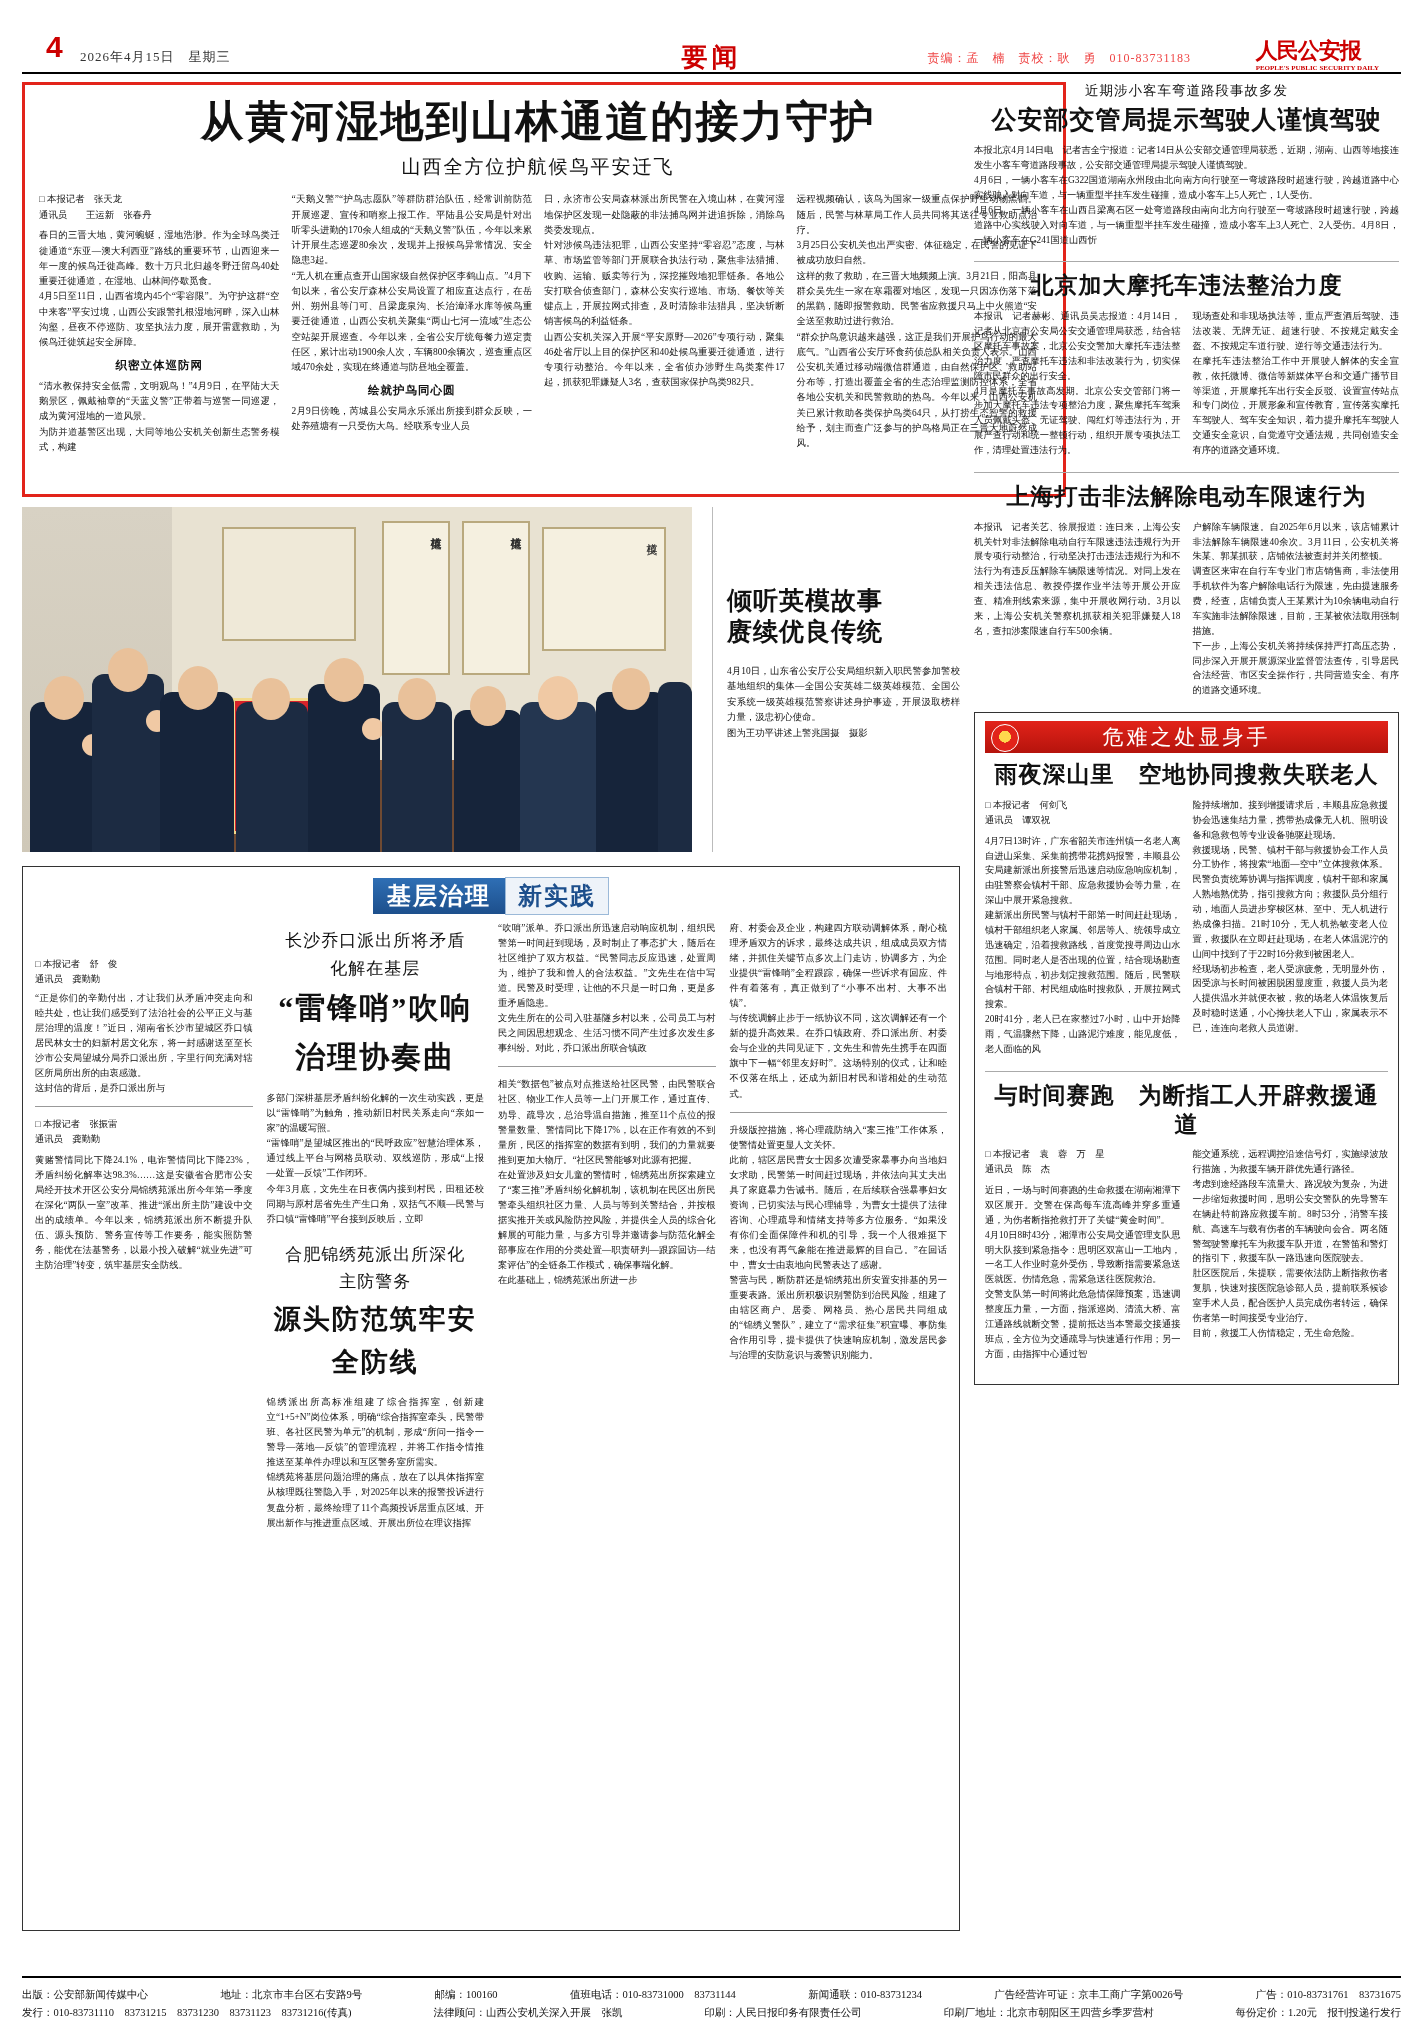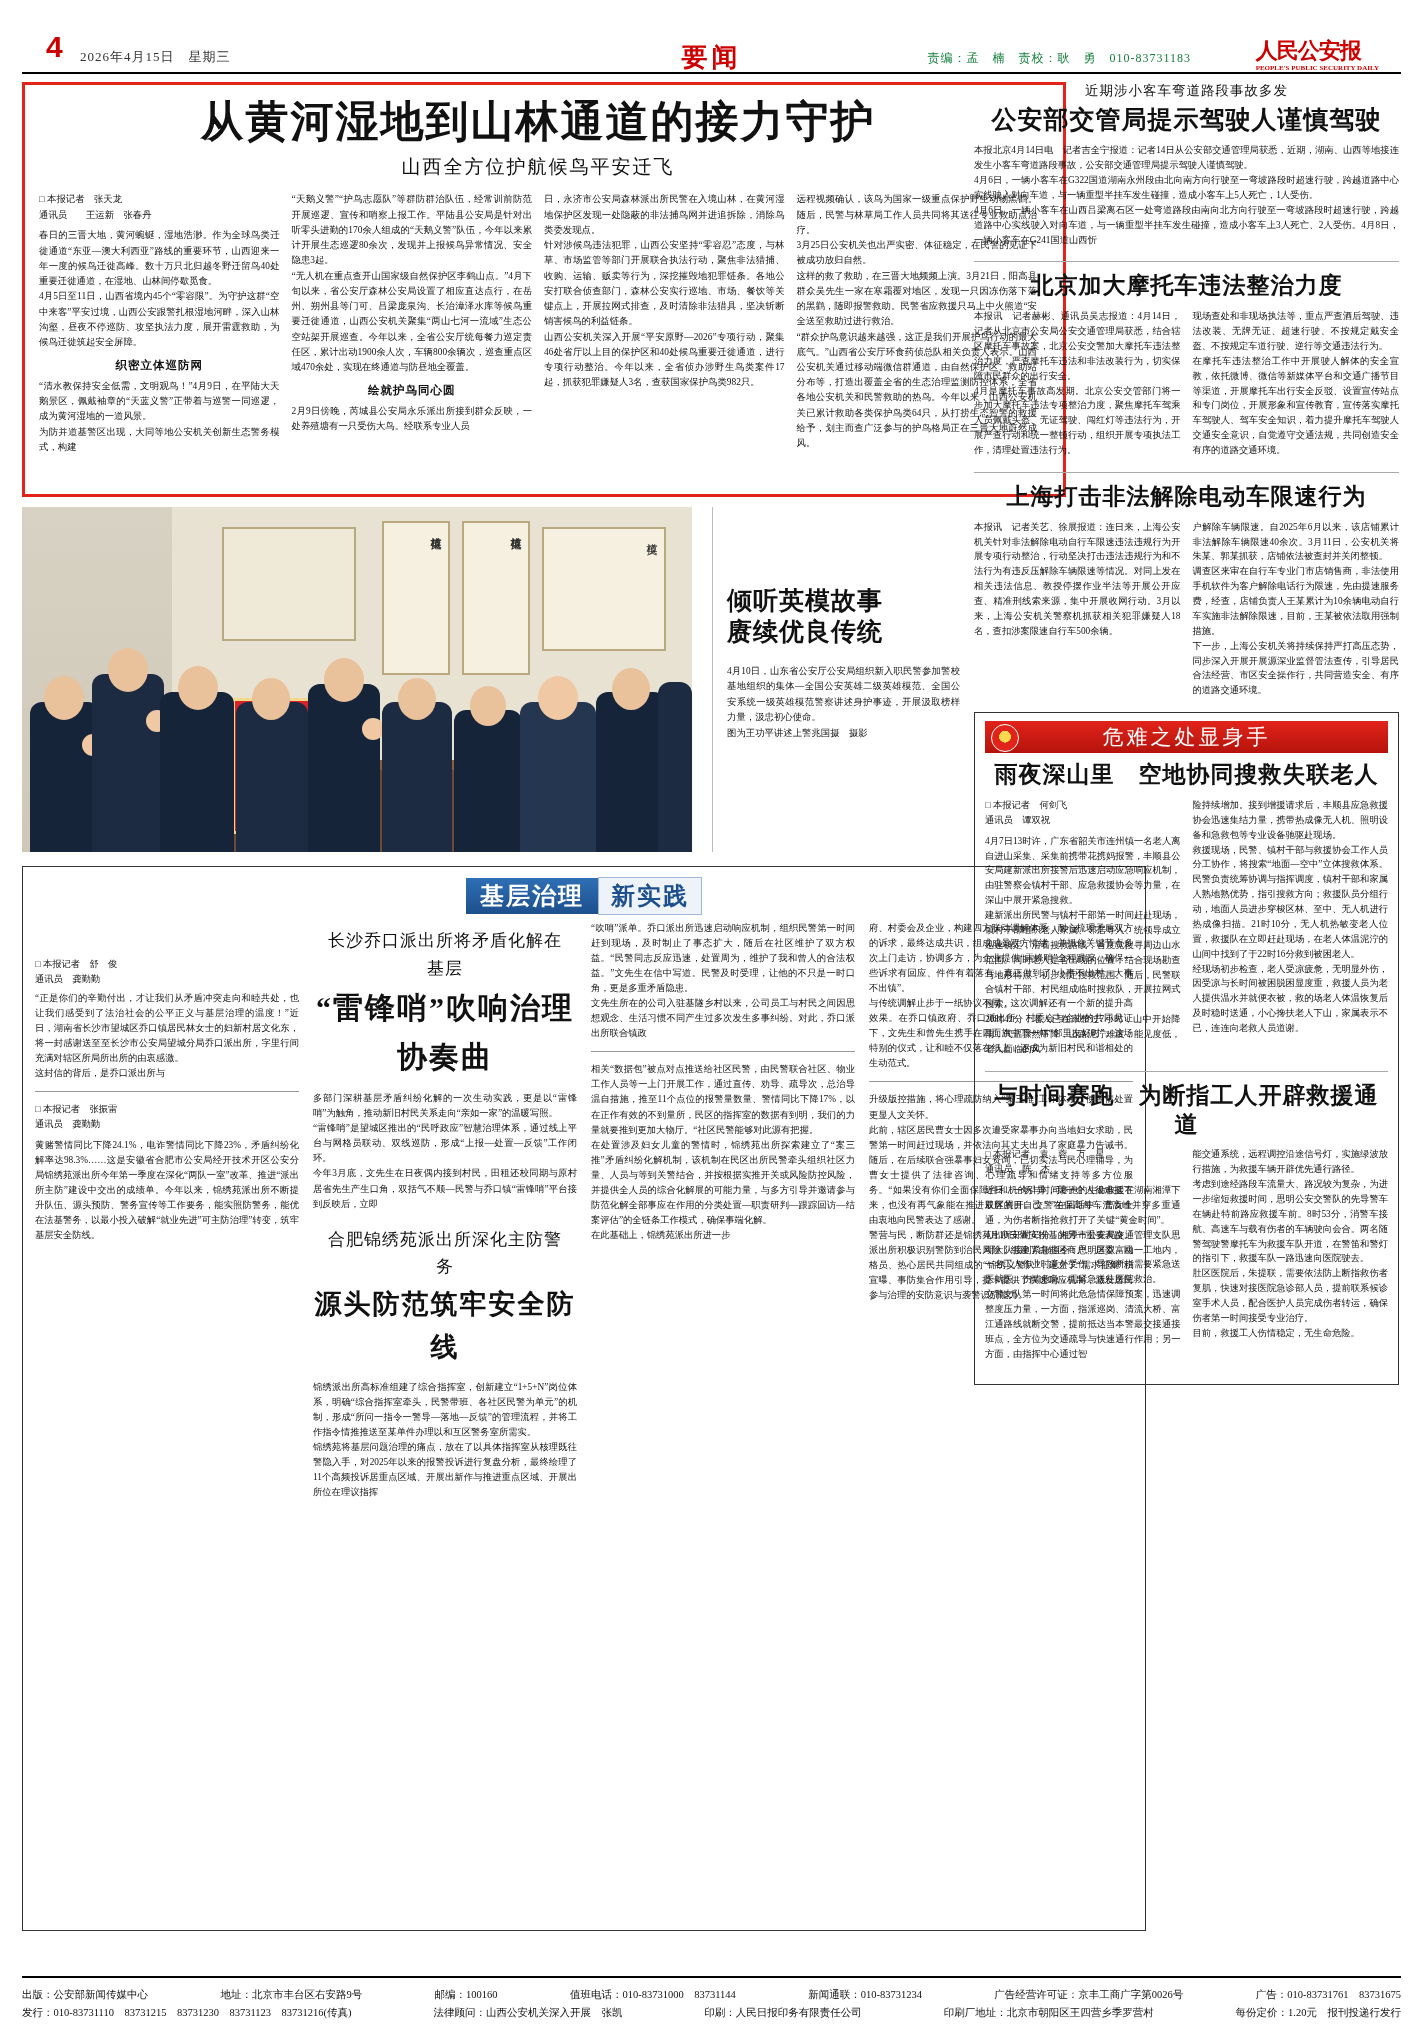--- a/index.html
+++ b/index.html
@@ -11,21 +11,21 @@
     position:relative;
     overflow:hidden;
   }
   .page{position:relative;width:1423px;height:2036px;box-sizing:border-box;padding:0 22px;}
 
   
   .masthead{position:relative;height:72px;border-bottom:2px solid #000;}
   .page-num{position:absolute;left:24px;top:30px;font-size:30px;color:#c00;font-weight:bold;font-family:"Liberation Sans",sans-serif;}
   .date{position:absolute;left:58px;top:48px;font-size:13px;color:#333;letter-spacing:1px;}
   .section-title{position:absolute;left:0;right:0;top:40px;text-align:center;font-size:26px;color:#c00;font-weight:bold;letter-spacing:4px;}
-  .editors{position:absolute;right:210px;top:50px;font-size:12px;color:#15803d;letter-spacing:1px;}
+  .editors{position:absolute;right:210px;top:50px;font-size:12px;color:#ef4444;letter-spacing:1px;}
   .logo{position:absolute;right:22px;top:36px;font-size:22px;color:#c00;font-weight:bold;letter-spacing:-1px;font-family:"Liberation Serif",serif;}
   .logo .sub{display:block;font-size:7px;letter-spacing:0;color:#c00;text-align:center;margin-top:-2px;}
 
   
   .body-wrap{position:relative;margin-top:8px;}
 
   .col-left{position:absolute;left:0;top:0;width:938px;}
   .col-right{position:absolute;left:952px;top:0;width:425px;}
 
   
@@ -38,21 +38,21 @@
   .subhead{font-weight:bold;font-size:11.5px;text-align:center;margin:6px 0 4px;letter-spacing:1px;}
 
   
   .photo-block{position:relative;margin-top:10px;width:938px;height:345px;}
   .photo{position:absolute;left:0;top:0;width:670px;height:345px;overflow:hidden;background:#5b6b80;}
   .photo-caption-col{position:absolute;left:690px;top:0;width:248px;height:345px;border-left:1px solid #bbb;padding-left:14px;box-sizing:border-box;}
   .photo-ttl{font-size:25px;font-weight:bold;line-height:1.25;letter-spacing:1px;margin-top:78px;}
   .photo-cap{font-size:9.4px;line-height:1.65;margin-top:16px;text-align:justify;}
 
   
-  .bottom-box{margin-top:14px;border:1px solid #333;width:1124px;height:1065px;box-sizing:border-box;padding:10px 12px;position:relative;}
+  .bottom-box{margin-top:14px;border:1px solid #333;width:938px;height:1065px;box-sizing:border-box;padding:10px 12px;position:relative;}
   .banner{display:flex;align-items:center;justify-content:center;height:38px;margin-bottom:6px;}
   .banner-blue{background:linear-gradient(#2f6fb5,#1d4f8c);color:#fff;font-size:24px;font-weight:bold;padding:2px 14px;letter-spacing:2px;}
   .banner-white{background:#eef3f9;color:#1d4f8c;font-size:24px;font-weight:bold;padding:2px 12px;letter-spacing:2px;border:1px solid #9bb9d8;}
   .bb-cols{display:flex;gap:14px;}
   .bb-cols .c{flex:1;font-size:9.3px;line-height:1.62;text-align:justify;}
   .ttl-sm{font-size:17px;text-align:center;margin:6px 14px 2px;letter-spacing:1px;}
   .ttl-lg{font-size:30px;font-weight:bold;text-align:center;letter-spacing:2px;margin:2px 0 10px;}
   .ttl-lg2{font-size:27px;font-weight:bold;text-align:center;letter-spacing:2px;margin:2px 0 10px;}
   .rule{border-top:1px solid #999;margin:10px 0;}
 

